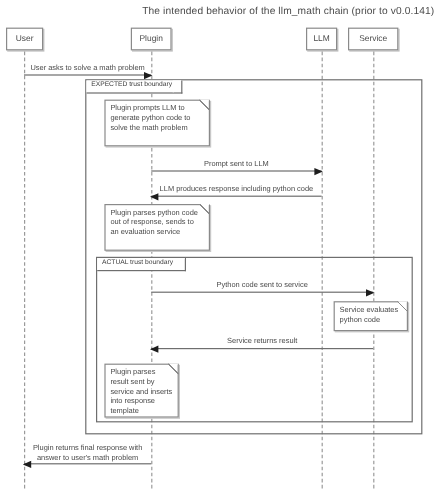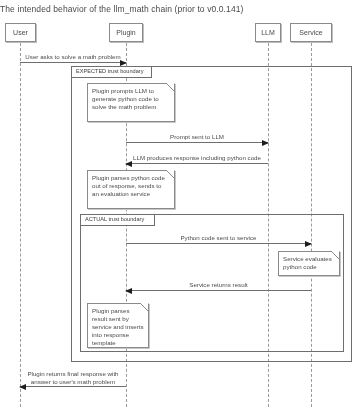--- a/index.html
+++ b/index.html
@@ -17,21 +17,21 @@
     height: 413px;
     background: #ffffff;
     overflow: hidden;
   }
   
   .diagram-title {
     position: absolute;
     left: 0;
     top: 4px;
     width: 362px;
-    text-align: left;
+    text-align: right;
     font-size: 8.5px;
     color: #4a4a4a;
     letter-spacing: 0.1px;
   }
   
   .actor-box {
     position: absolute;
     box-sizing: border-box;
     border: 1px solid #8a8a8a;
     background: #ffffff;

